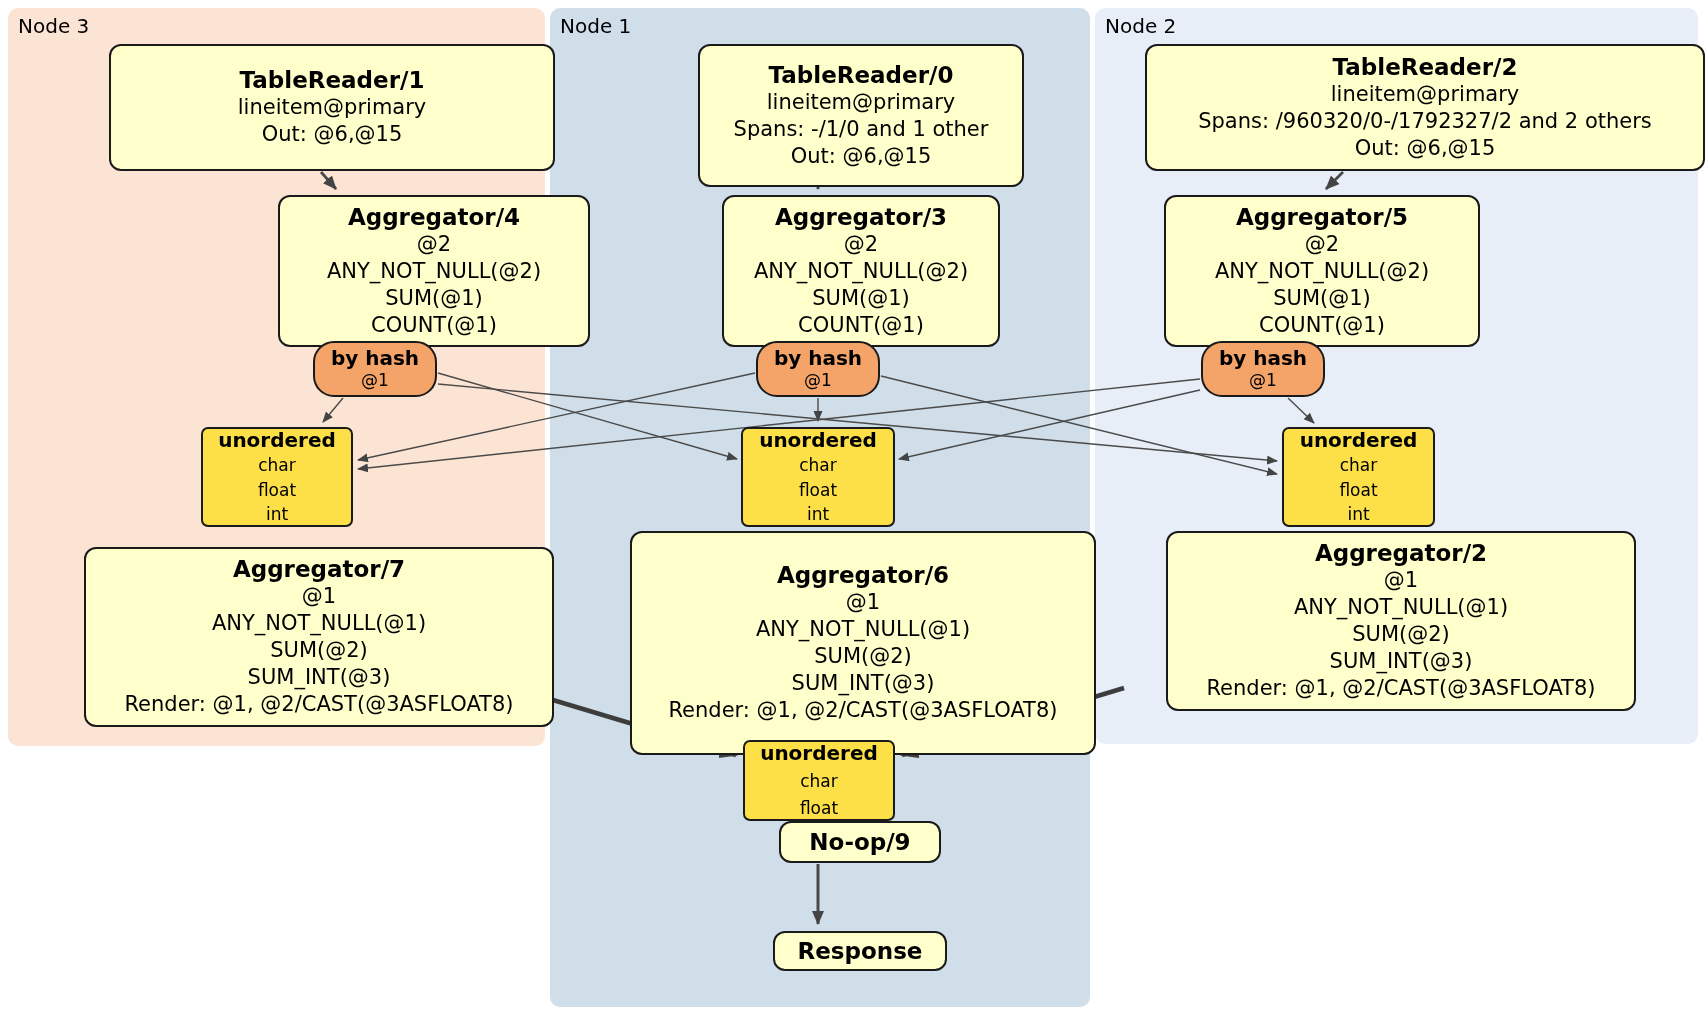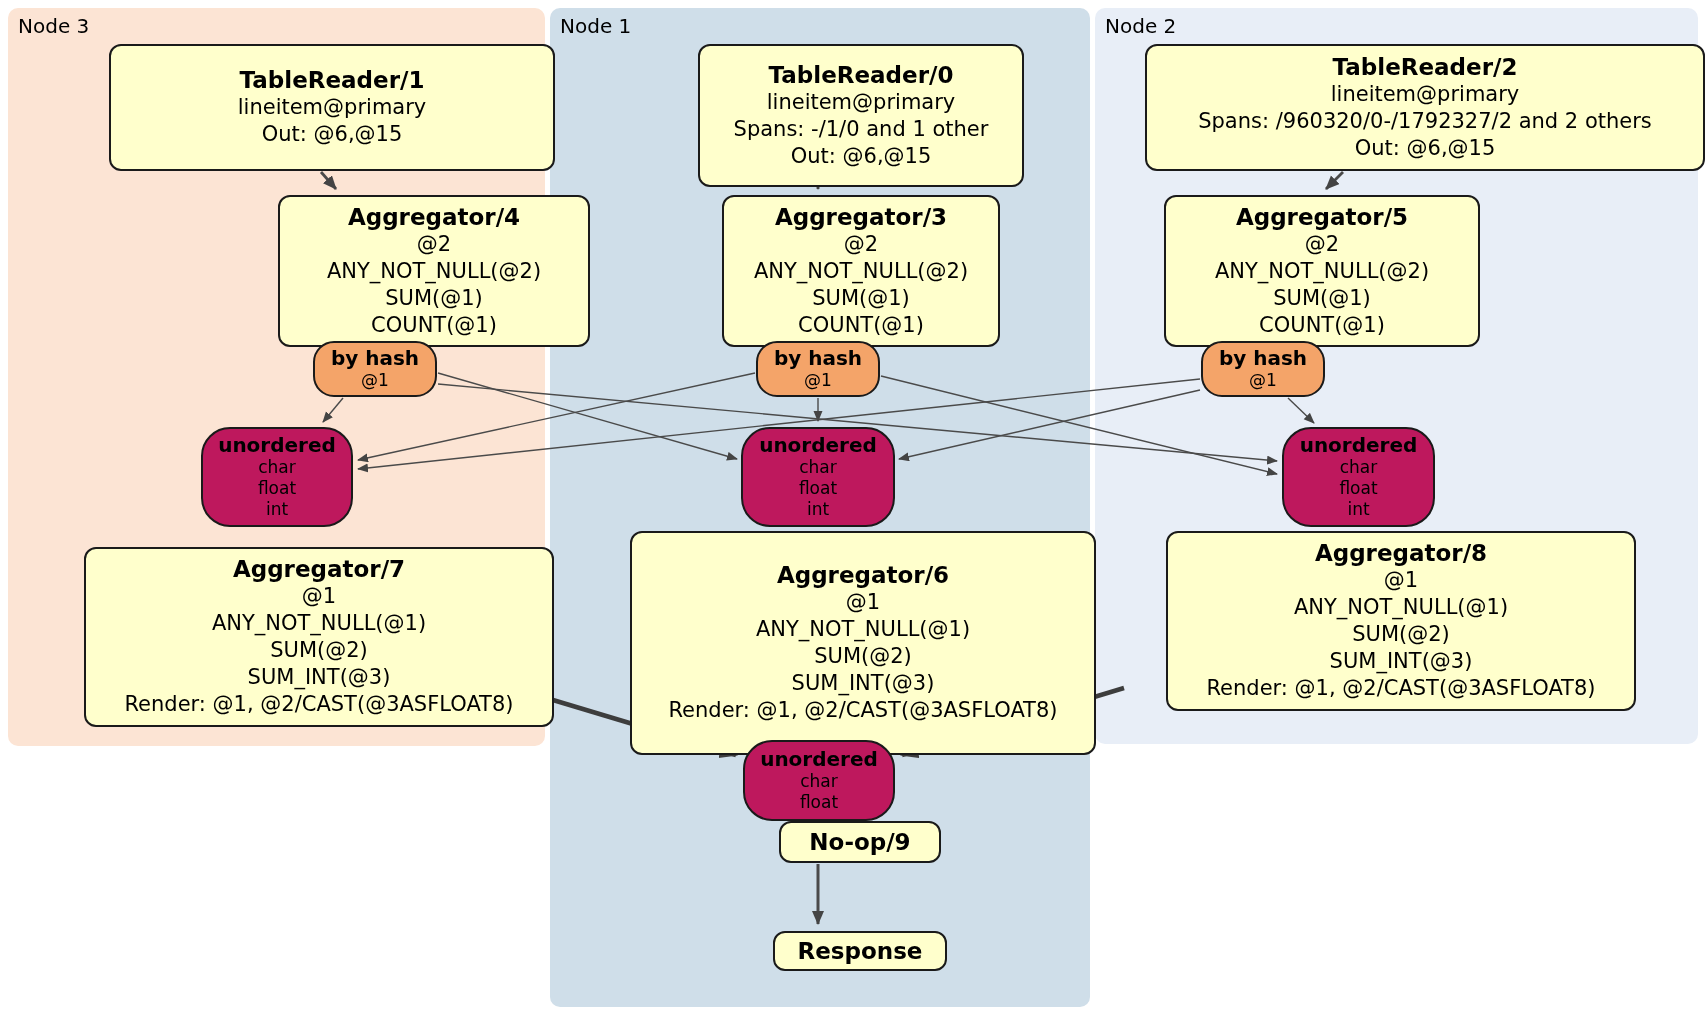--- a/index.html
+++ b/index.html
@@ -13,21 +13,21 @@
   #region-node1{left:550px;top:8px;width:540px;height:999px;background:#cfdee9;}
   #region-node2{left:1095px;top:8px;width:603px;height:736px;background:#e8eef7;}
   .edges{position:absolute;left:0;top:0;z-index:2;}
   .box{
     position:absolute;z-index:3;box-sizing:border-box;
     border:2px solid #1a1a1a;display:flex;flex-direction:column;
     align-items:center;justify-content:center;text-align:center;line-height:27px;
   }
   .proc{background:#ffffcc;border-radius:12px;margin-left:42px;}
   .router{background:#f4a469;border-radius:21px;line-height:23px;}
-  .sync{background:#be185d;border-radius:29px;line-height:23px;}
+  .sync{background:#fde047;border-radius:7px;line-height:23px;justify-content:space-between;}
   .box .title{font-weight:bold;font-size:23px;white-space:nowrap;}
   .box .line{font-size:21px;white-space:nowrap;}
   .router .title,.sync .title{font-size:20px;}
   .router .line,.sync .line{font-size:17px;line-height:21px;}
   .label-only .title{font-size:23px;}
 </style>
 </head>
 <body>
 
 <div class="canvas">
@@ -160,21 +160,21 @@
     <div class="title">by hash</div>
     <div class="line">@1</div>
   </div>
   <div class="box sync" style="left:1282px;top:427px;width:153px;height:100px">
     <div class="title">unordered</div>
     <div class="line">char</div>
     <div class="line">float</div>
     <div class="line">int</div>
   </div>
   <div class="box proc" style="left:1124px;top:531px;width:470px;height:180px">
-    <div class="title">Aggregator/8</div>
+    <div class="title">Aggregator/2</div>
     <div class="line">@1</div>
     <div class="line">ANY_NOT_NULL(@1)</div>
     <div class="line">SUM(@2)</div>
     <div class="line">SUM_INT(@3)</div>
     <div class="line">Render: @1, @2/CAST(@3ASFLOAT8)</div>
   </div>
 
   <div class="box sync" style="left:743px;top:740px;width:152px;height:81px">
     <div class="title">unordered</div>
     <div class="line">char</div>

